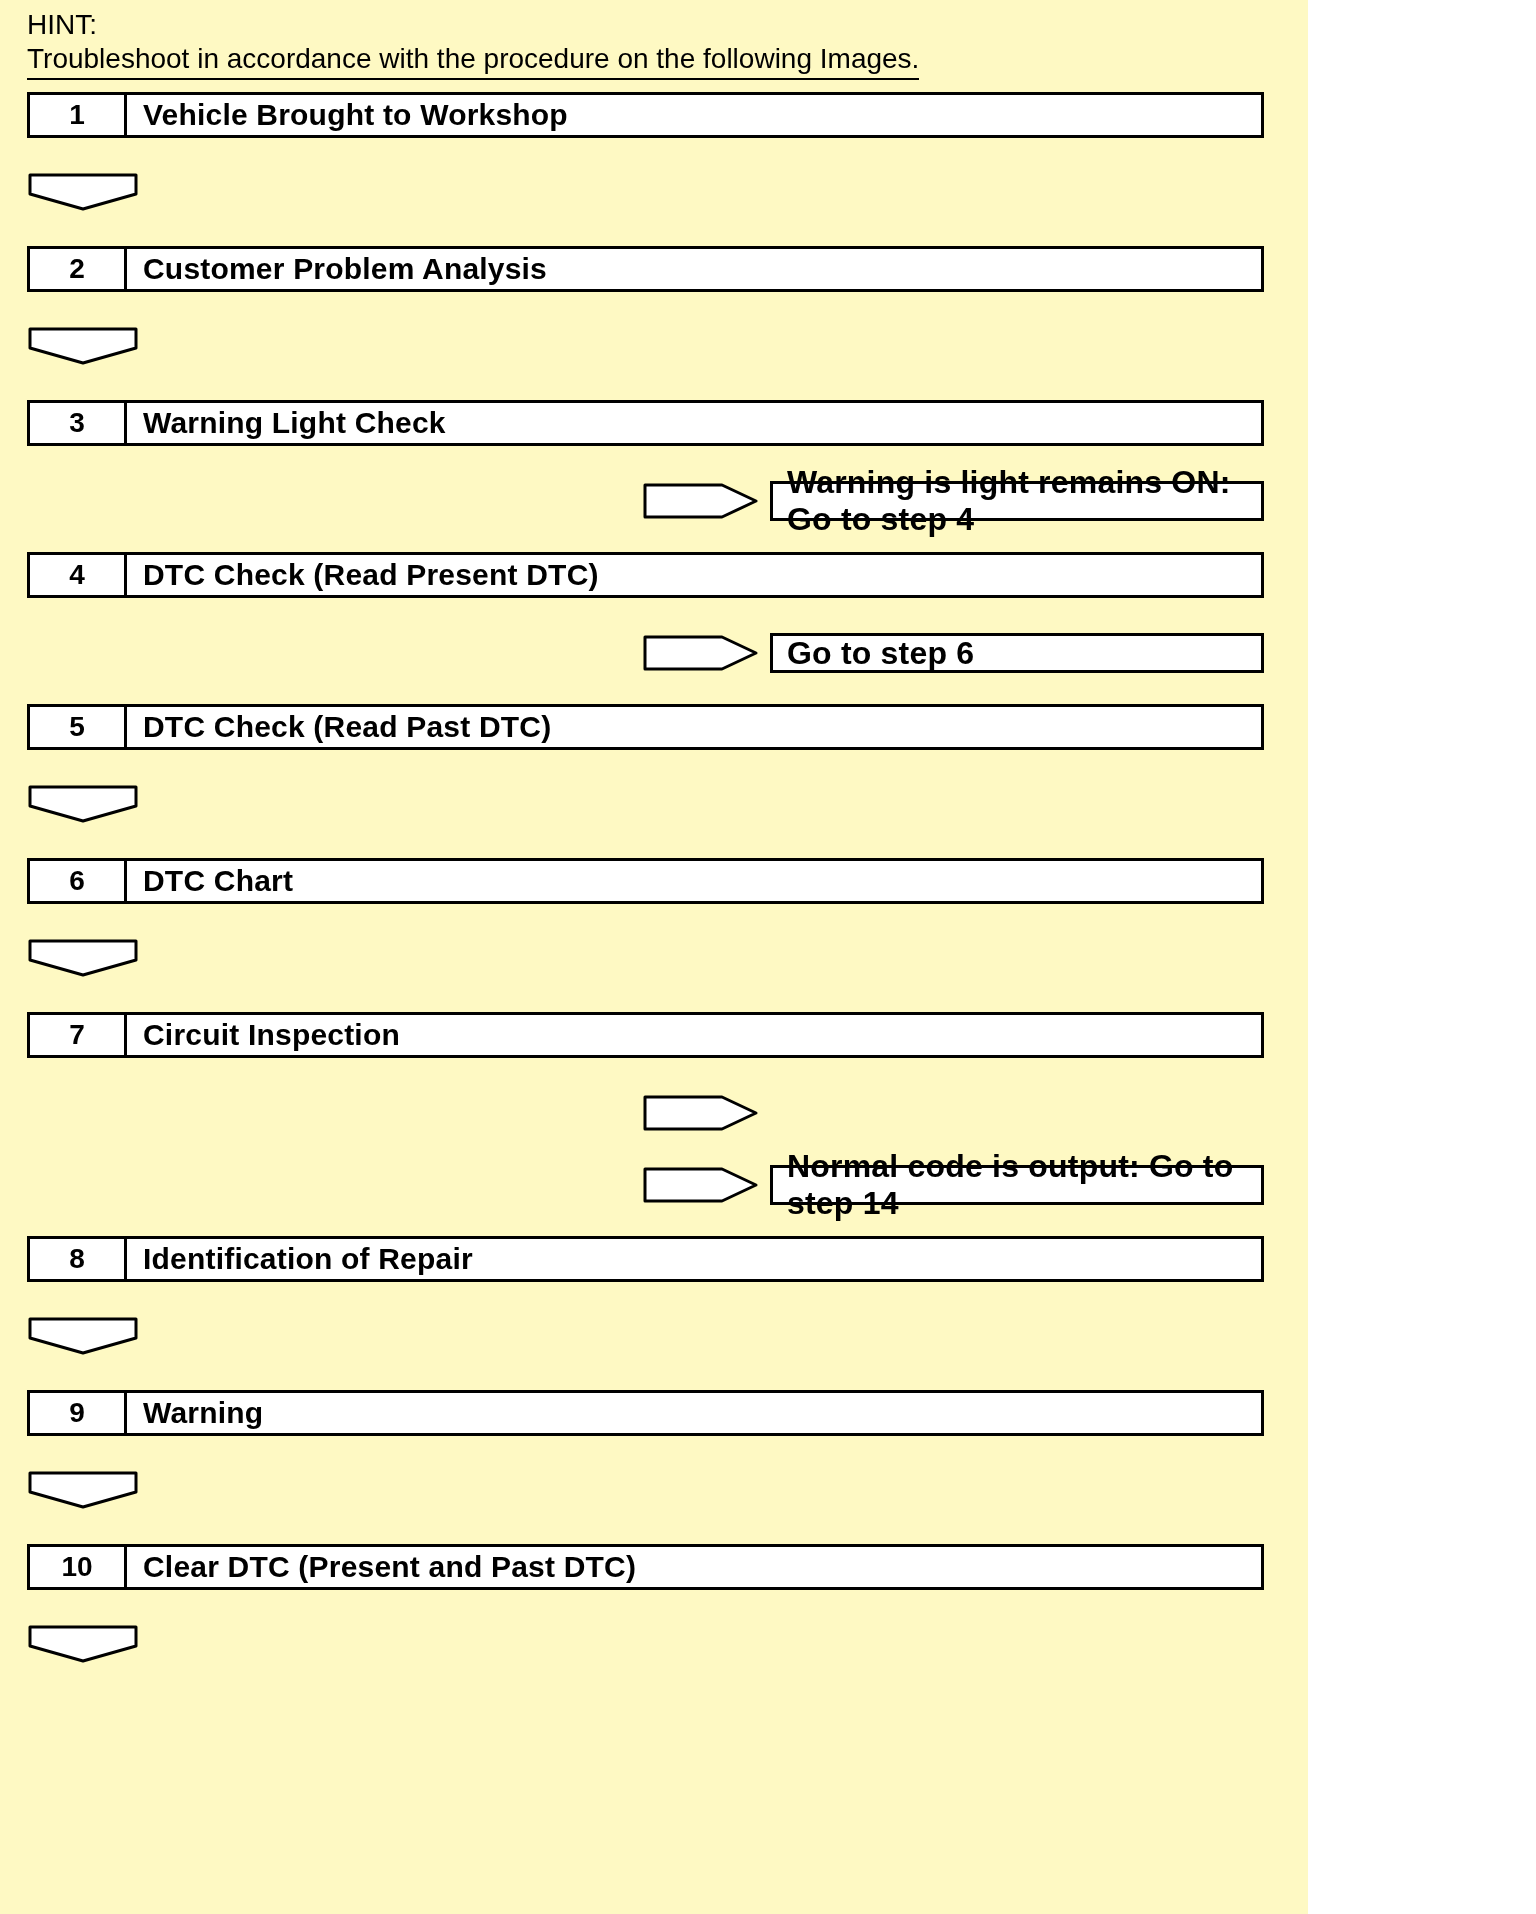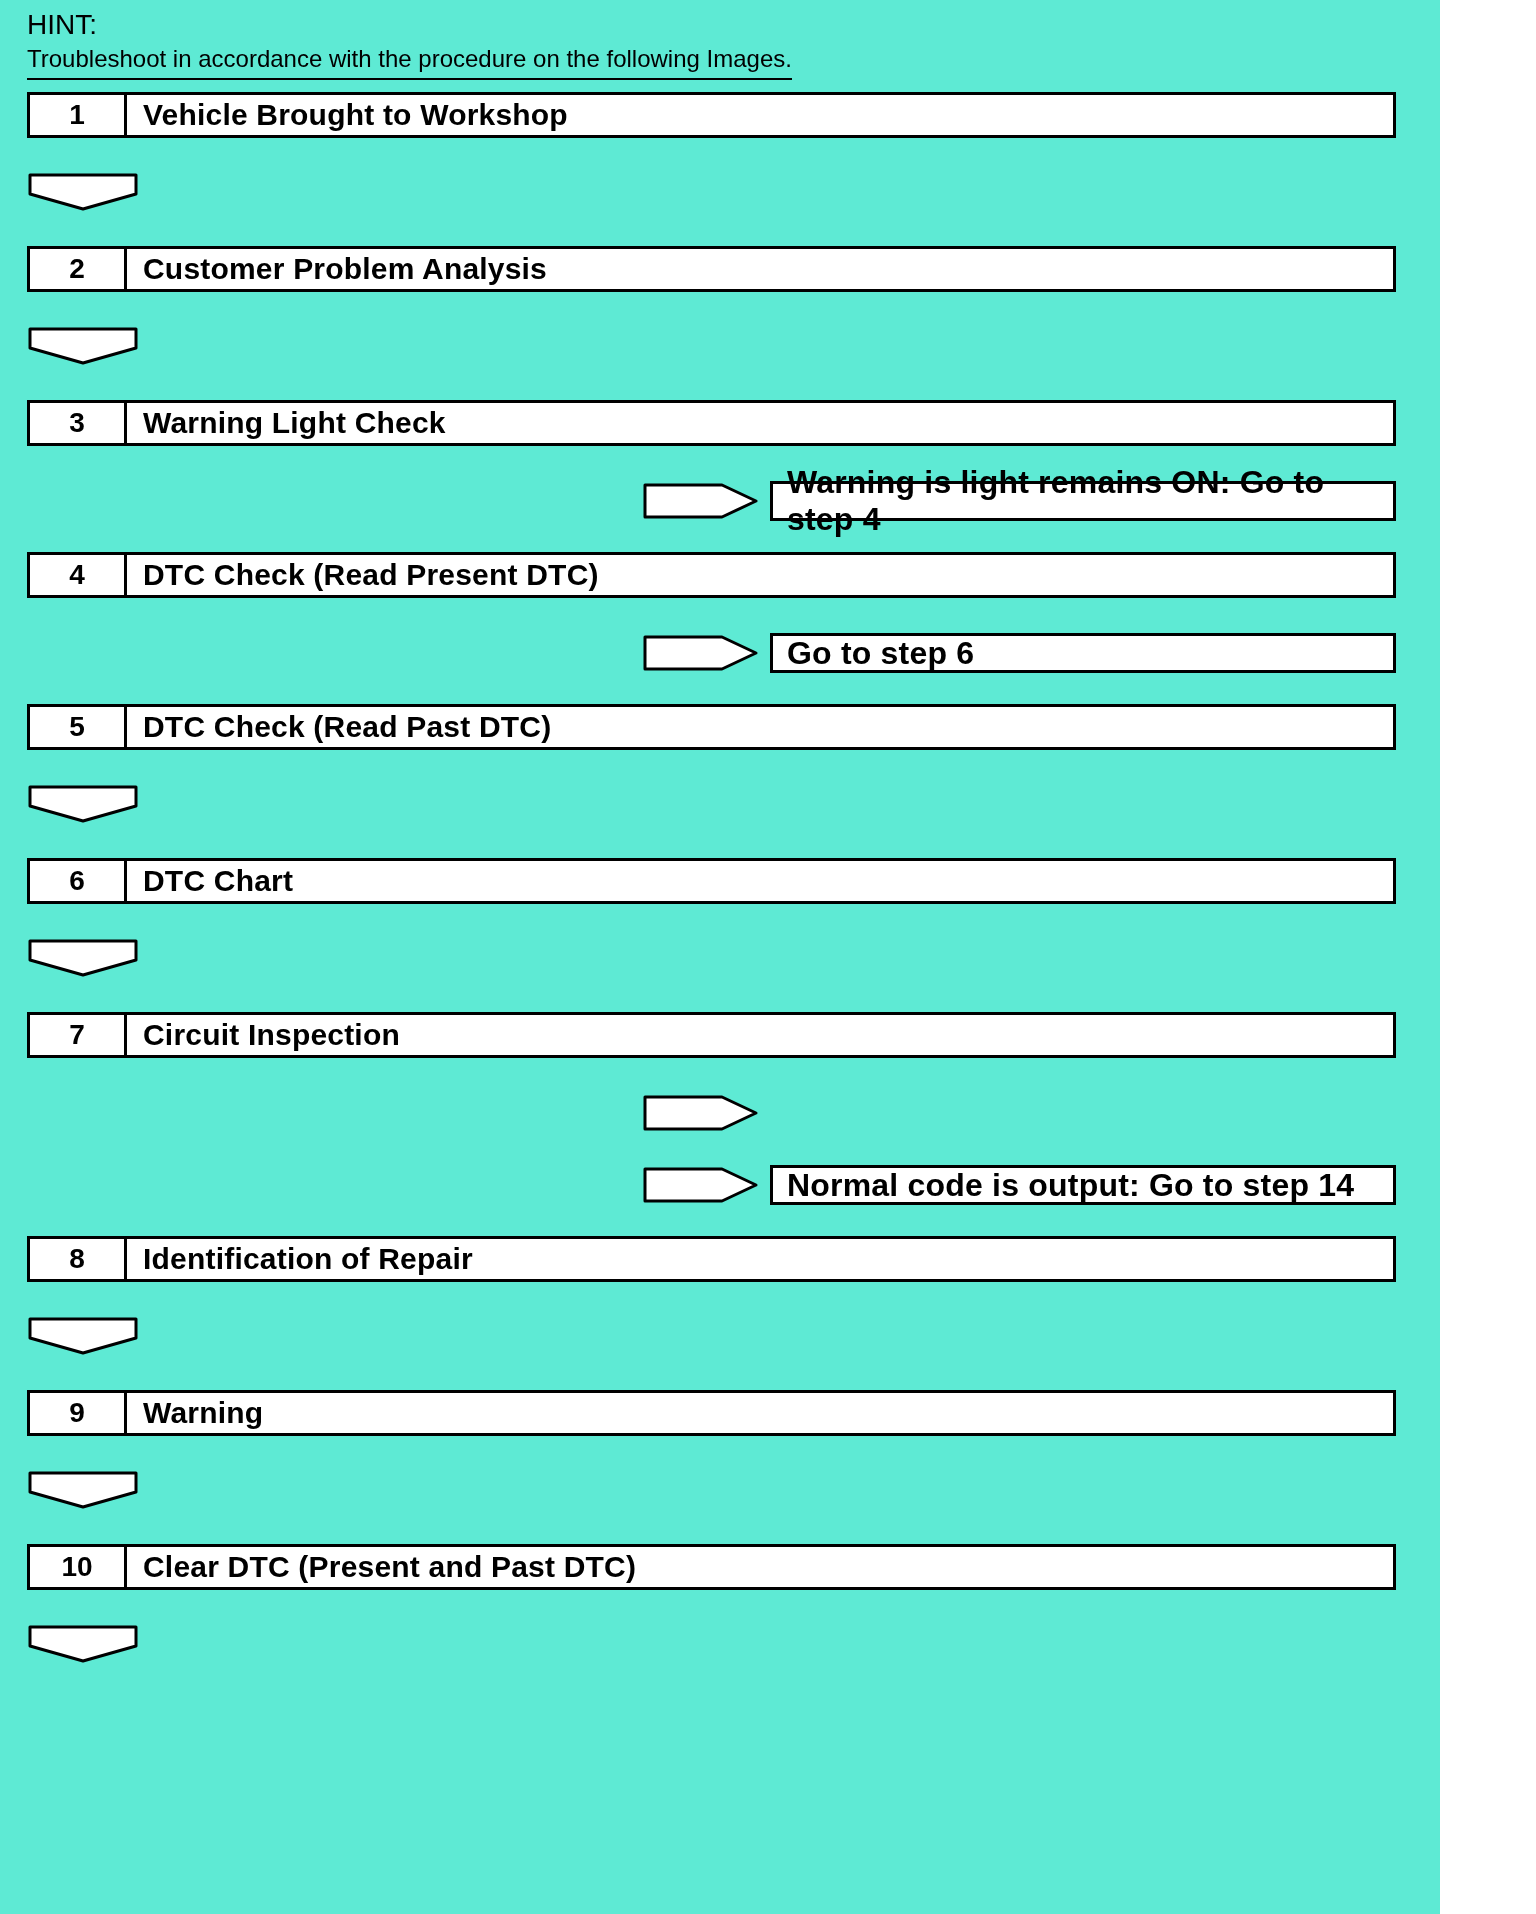--- a/index.html
+++ b/index.html
@@ -4,33 +4,33 @@
 <style>
   * { box-sizing: border-box; margin: 0; padding: 0; }
   html, body { background: #ffffff; }
   body {
     font-family: "Liberation Sans", sans-serif;
     color: #000000;
     width: 1536px;
   }
   .page {
     position: relative;
-    width: 1440px;
+    width: 1308px;
     height: 1914px;
-    background: #5eead4;
+    background: #fef9c3;
     padding: 8px 44px 0 27px;
     overflow: hidden;
   }
   .hint-label {
     font-size: 28px;
     font-weight: 400;
     line-height: 34px;
   }
   .hint-text {
-    font-size: 24px;
+    font-size: 28px;
     font-weight: 400;
     line-height: 34px;
     margin-bottom: 12px;
   }
   .hint-text span {
     display: inline-block;
     border-bottom: 2px solid #000;
     padding-bottom: 2px;
   }
   .step-row {

